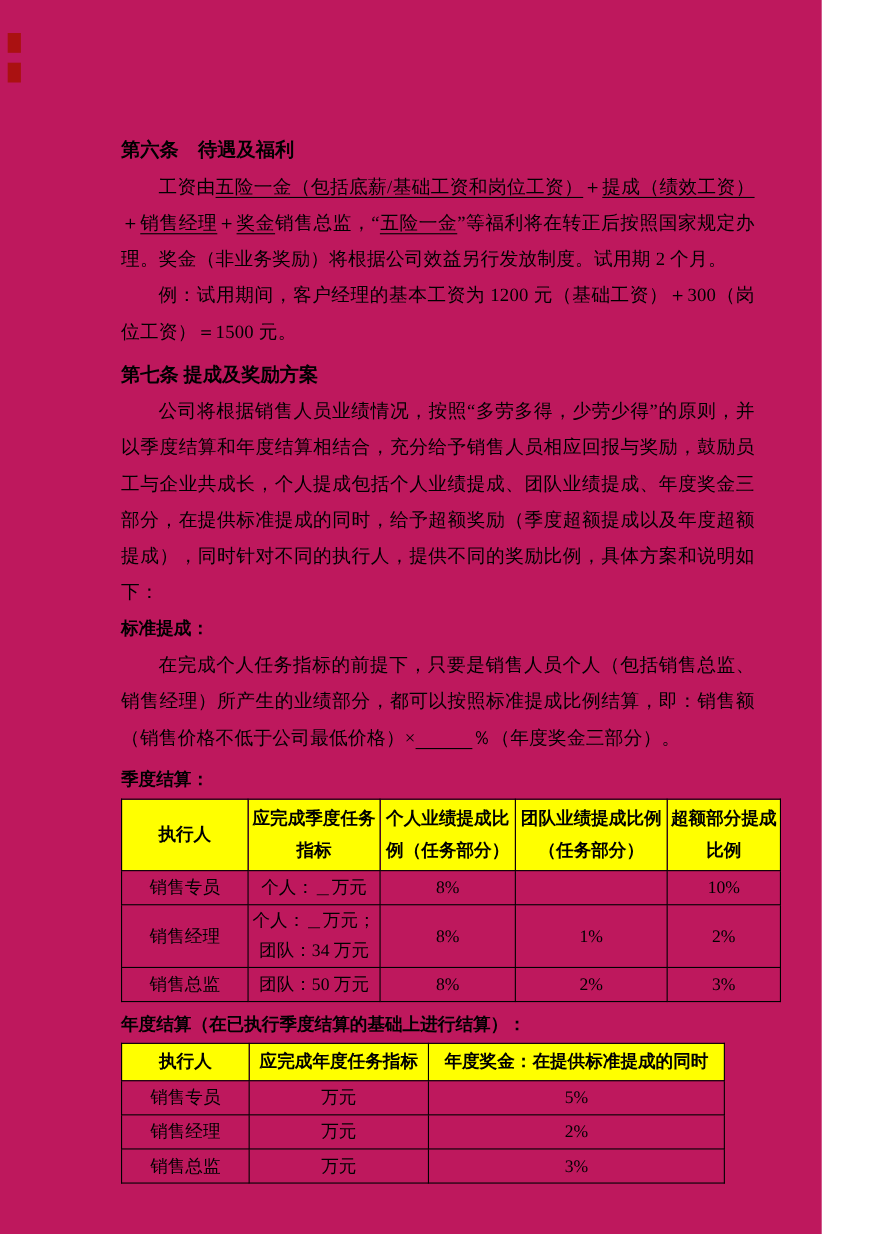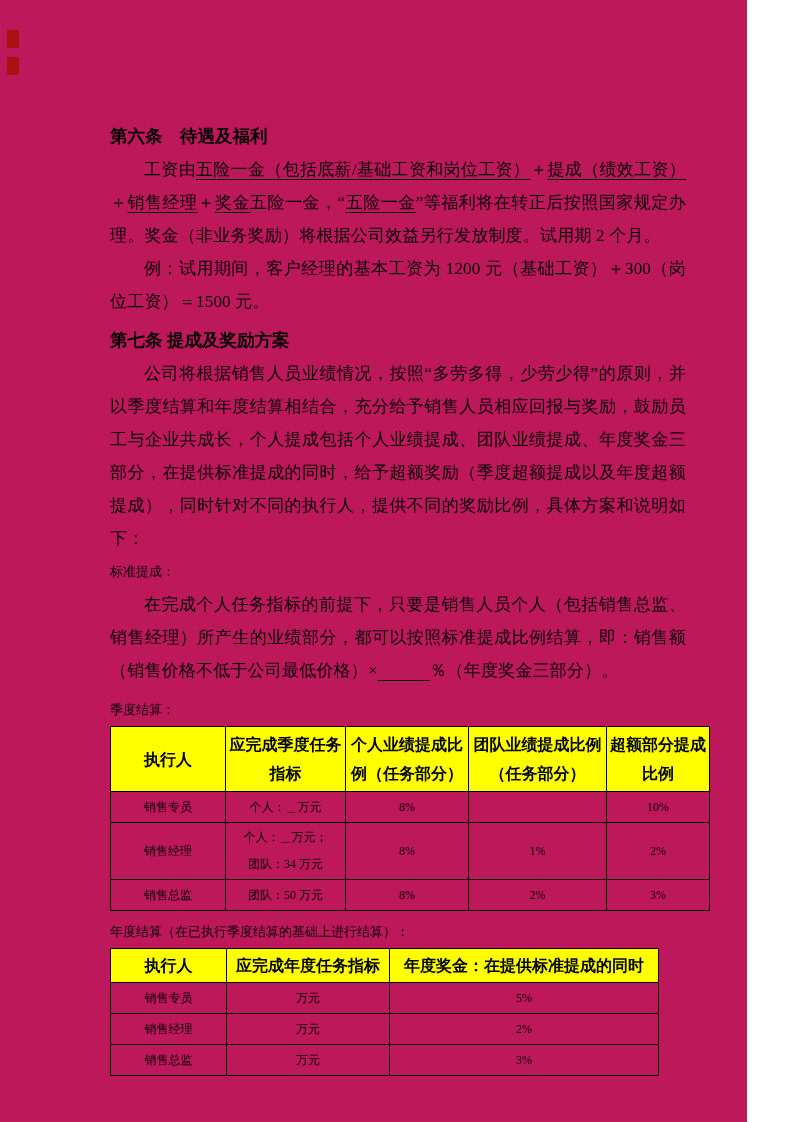--- a/index.html
+++ b/index.html
@@ -9,43 +9,43 @@
     background:#be185d;
     overflow:hidden;
     font-family:"Liberation Serif","DejaVu Serif",serif;
     color:#000000;
   }
   .stamp { position:absolute; left:7px; width:12px; height:18px; background:#aa1111; }
   .stamp.s1 { top:30px; }
   .stamp.s2 { top:57px; }
   .content { position:absolute; left:110px; top:120px; width:600px; }
   .h-article { font-size:17.5px; line-height:33px; font-weight:700; margin:0; width:576px; }
-  .h-sub { font-size:13px; line-height:33px; font-weight:400; margin:0; width:576px; }
+  .h-sub { font-size:16px; line-height:33px; font-weight:700; margin:0; width:576px; }
   .para { font-size:17px; line-height:33px; margin:0; width:576px;
           text-align:justify; text-indent:2em; letter-spacing:0.2px; }
   .u { text-decoration:underline; text-underline-offset:4px; }
   .mt6  { margin-top:6px; }
   .mt4  { margin-top:4px; }
   table { border-collapse:collapse; table-layout:fixed; margin:0; }
   th, td { border:1.5px solid #000000; text-align:center; vertical-align:middle; overflow:hidden; }
   th { background:#ffff00; font-weight:700; font-size:16px; line-height:29px; padding:3px 2px; }
-  td { font-size:12px; line-height:27px; padding:1px 2px; height:28px; white-space:pre-line;font-family:Liberation Serif, serif; }
+  td { font-size:16px; line-height:27px; padding:1px 2px; height:28px; white-space:pre-line;font-family:Liberation Serif, serif; }
   .tbl-annual th { line-height:27px; }
 </style>
 </head>
 <body>
 
 <div class="page">
   <div class="stamp s1"></div>
   <div class="stamp s2"></div>
 
   <div class="content">
 
     <h2 class="h-article">第六条　待遇及福利</h2>
-    <p class="para"><span>工资由</span><span class="u">五险一金（包括底薪/基础工资和岗位工资）</span><span>＋</span><span class="u">提成（绩效工资）</span><span>＋</span><span class="u">销售经理</span><span>＋</span><span class="u">奖金</span><span>五险一金，“</span><span class="u">五险一金</span><span>”等福利将在转正后按照国家规定办理。奖金（非业务奖励）将根据公司效益另行发放制度。试用期 2 个月。</span></p>
+    <p class="para"><span>工资由</span><span class="u">五险一金（包括底薪/基础工资和岗位工资）</span><span>＋</span><span class="u">提成（绩效工资）</span><span>＋</span><span class="u">销售经理</span><span>＋</span><span class="u">奖金</span><span>销售总监，“</span><span class="u">五险一金</span><span>”等福利将在转正后按照国家规定办理。奖金（非业务奖励）将根据公司效益另行发放制度。试用期 2 个月。</span></p>
     <p class="para">例：试用期间，客户经理的基本工资为 1200 元（基础工资）＋300（岗位工资）＝1500 元。</p>
 
     <h2 class="h-article mt6">第七条 提成及奖励方案</h2>
     <p class="para">公司将根据销售人员业绩情况，按照“多劳多得，少劳少得”的原则，并以季度结算和年度结算相结合，充分给予销售人员相应回报与奖励，鼓励员工与企业共成长，个人提成包括个人业绩提成、团队业绩提成、年度奖金三部分，在提供标准提成的同时，给予超额奖励（季度超额提成以及年度超额提成），同时针对不同的执行人，提供不同的奖励比例，具体方案和说明如下：</p>
 
     <h3 class="h-sub">标准提成：</h3>
     <p class="para"><span>在完成个人任务指标的前提下，只要是销售人员个人（包括销售总监、销售经理）所产生的业绩部分，都可以按照标准提成比例结算，即：销售额（销售价格不低于公司最低价格）×</span><span class="u">　　　</span><span>％（年度奖金三部分）。</span></p>
 
     <h3 class="h-sub mt6">季度结算：</h3>
     <table class="tbl-quarterly">

